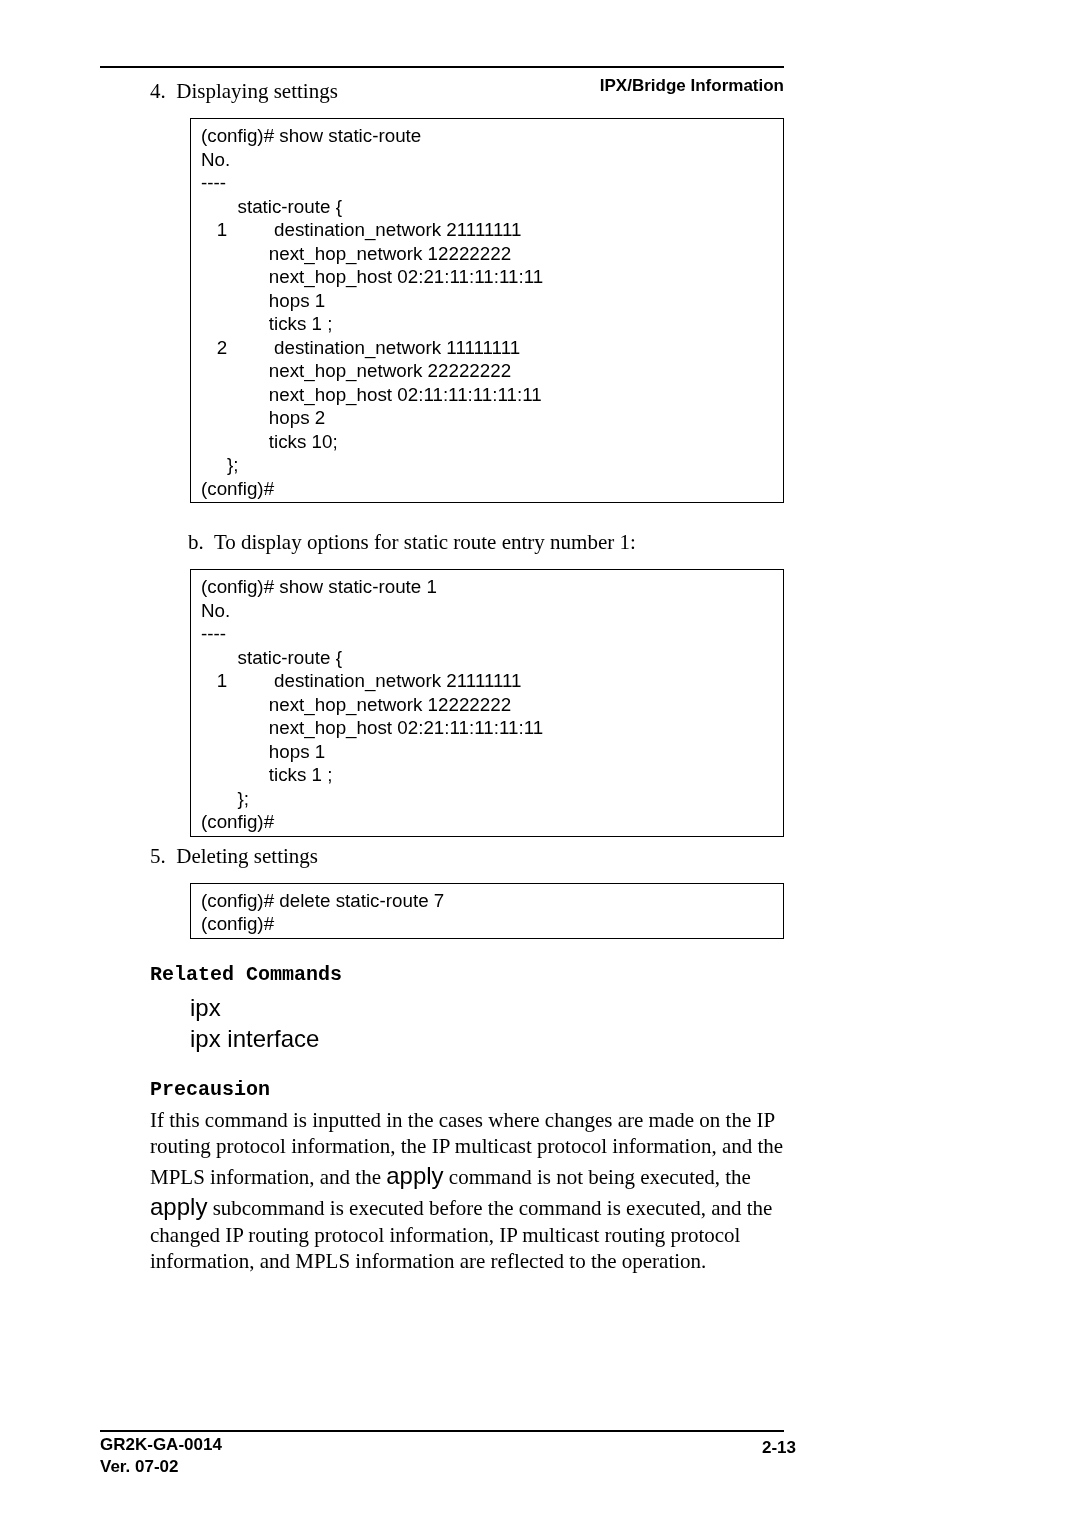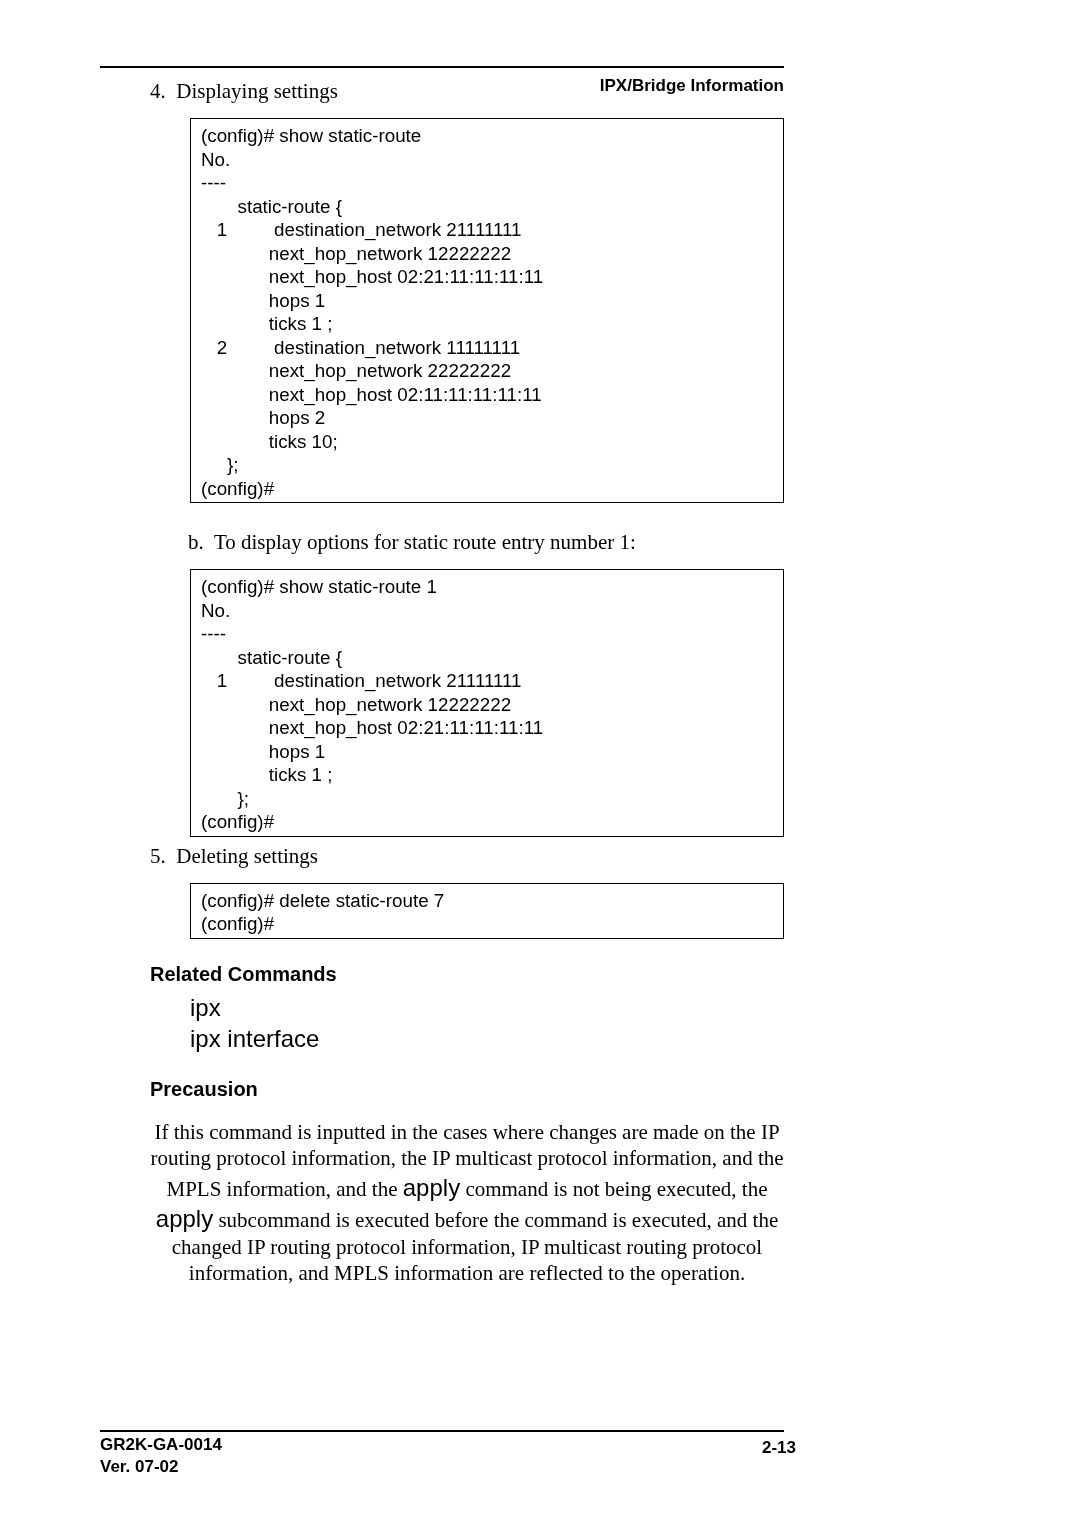--- a/index.html
+++ b/index.html
@@ -69,21 +69,21 @@
   .body-serif {
     font-size: 21px;
     line-height: 1.25;
   }
   .sans-para {
     font-family: Arial, Helvetica, sans-serif;
     font-size: 24px;
     line-height: 1.3;
   }
   .heading-sans {
-    font-family: Liberation Sans, sans-serif;
+    font-family: Liberation Mono, monospace;
     font-weight: bold;
     font-size: 20px;
     margin-top: 24px;
   }
   .codebox {
     border: 1.5px solid #000;
     margin-top: 14px;
     margin-left: 40px;
     padding: 5px 10px 2px 10px;
   }
@@ -99,22 +99,21 @@
   }
   .indent-num {
     margin-left: 0px;
     margin-top: 14px;
   }
   .related-indent {
     margin-left: 40px;
     margin-top: 6px;
   }
   .precausion-text {
-    margin-top: 18px;
-    text-align: center;
+    margin-top: 6px;
   }
 </style>
 </head>
 <body>
 
 <div class="page">
 
   <div class="top-rule"></div>
   <div class="header-right">IPX/Bridge Information</div>
 

